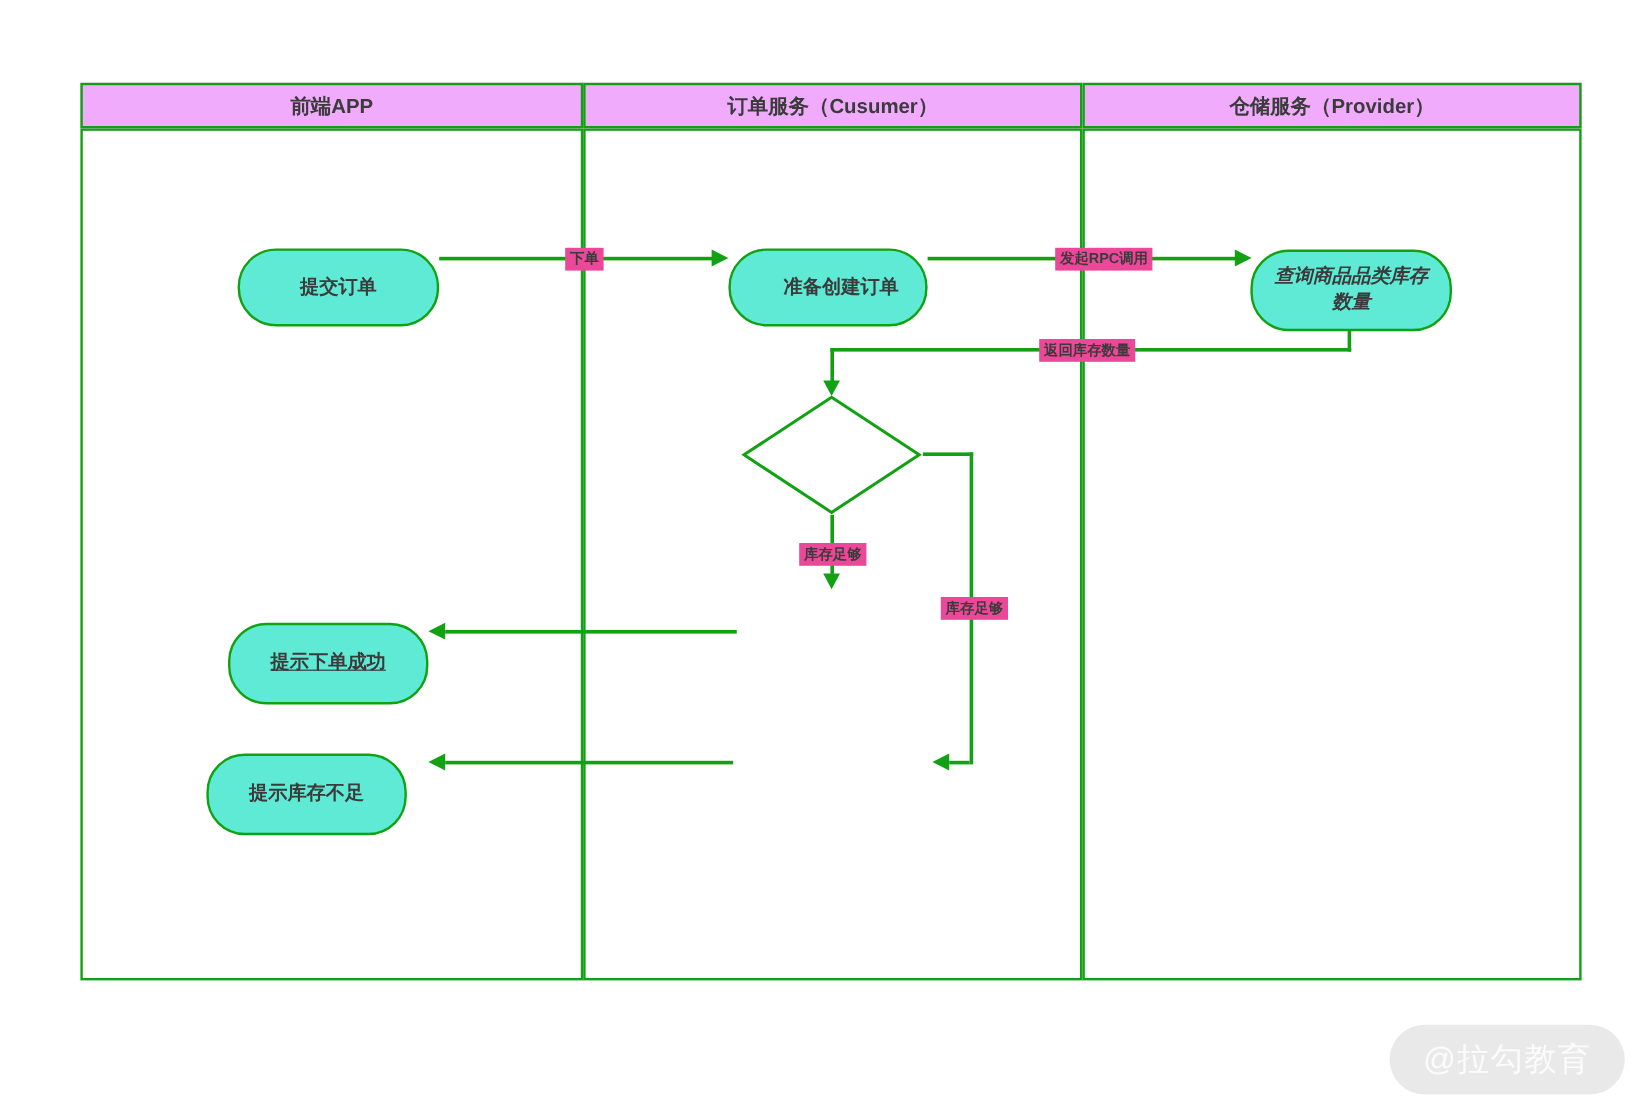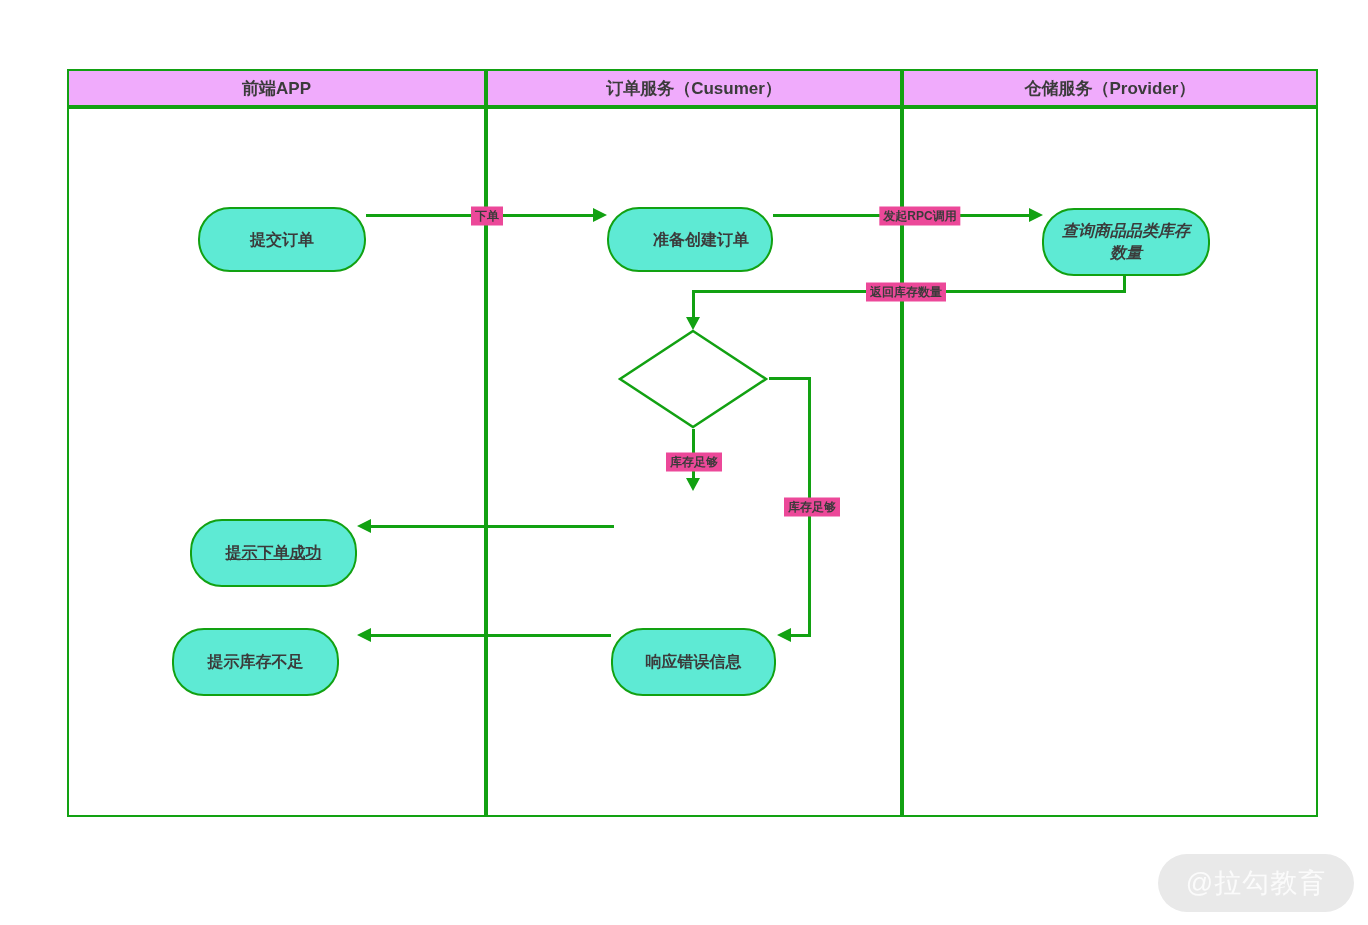--- a/index.html
+++ b/index.html
@@ -139,23 +139,20 @@
 
   <svg class="diamond" style="left:617px;top:329px;" width="152" height="100">
     <polygon points="76,2 149,50 76,98 3,50"></polygon>
   </svg>
 
 
   <div class="node" style="left:190px;top:493px;width:167px;height:68px;text-decoration:underline;">
     <span>提示下单成功</span>
   </div>
 
-  <div class="node" style="left:611px;top:602px;width:165px;height:68px;">
-    <span>响应错误信息</span>
-  </div>
 
   <div class="node" style="left:172px;top:602px;width:167px;height:68px;">
     <span>提示库存不足</span>
   </div>
 
   <span class="edge-label" style="left:487px;top:216px;">下单</span>
   <span class="edge-label" style="left:920px;top:216px;">发起RPC调用</span>
   <span class="edge-label" style="left:906px;top:292px;">返回库存数量</span>
   <span class="edge-label" style="left:694px;top:462px;">库存足够</span>
   <span class="edge-label" style="left:812px;top:507px;">库存足够</span>

